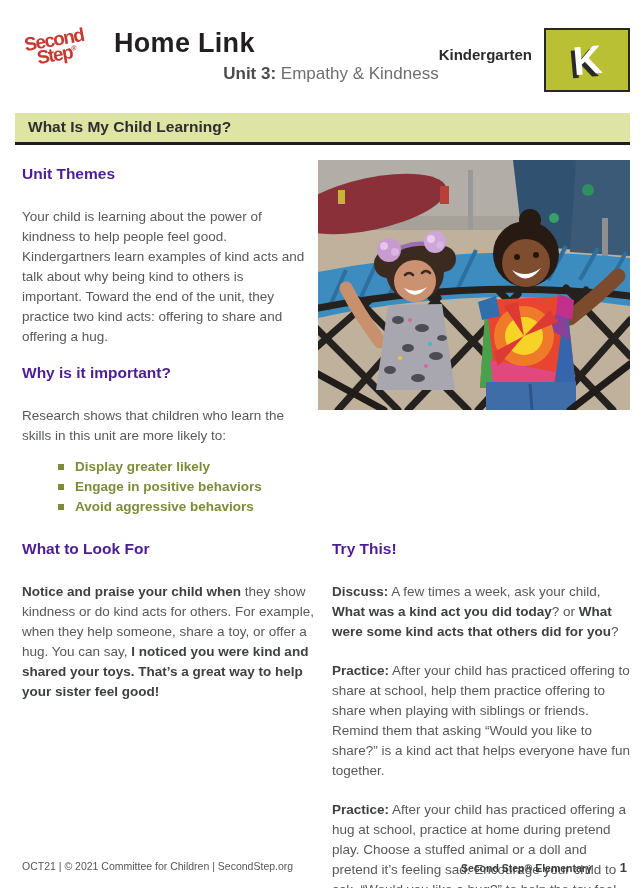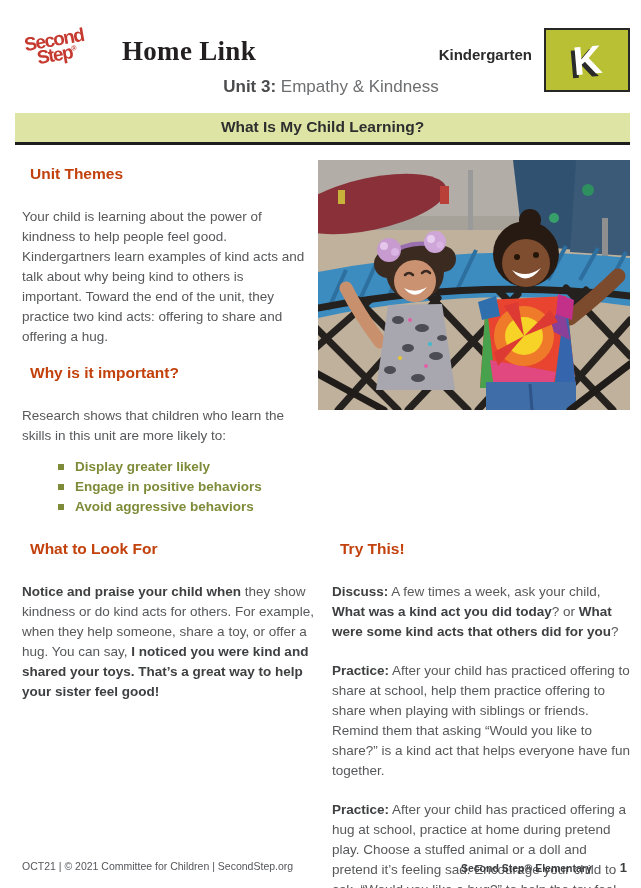--- a/index.html
+++ b/index.html
@@ -9,43 +9,43 @@
   }
   
   .hdr{display:flex;align-items:flex-start;height:113px;box-sizing:border-box;
        padding:26px 11px 0 14px;}
   .logo{width:82px;transform:rotate(-10deg);color:#c5392f;font-weight:bold;
         text-align:center;margin-top:4px;line-height:1;}
   .logo .l1{display:block;font-size:19px;letter-spacing:-1.5px;}
   .logo .l2{display:block;font-size:19px;letter-spacing:-1.5px;margin-top:-4px;}
   .logo .reg{font-size:7px;font-style:normal;vertical-align:super;}
   .titleblock{margin-left:14px;flex:1;}
-  .titleblock h1{margin:12px;font-size:27px;line-height:1;color:#231f20;
-                 letter-spacing:.3px;font-weight:bold;font-family:Liberation Serif, serif;}
+  .titleblock h1{margin:4px;font-size:27px;line-height:1;color:#231f20;
+                 letter-spacing:.3px;font-weight:bold;}
   .subtitle{margin:7px 0 0;font-size:17px;color:#6d6e70;text-align:right;}
   .subtitle b{color:#4a4b4d;}
   .grade{display:flex;align-items:flex-start;margin-top:2px;}
   .grade-label{font-size:15px;font-weight:bold;color:#2b2b2c;margin-right:12px;
                margin-top:18px;}
   .grade-badge{width:86px;height:64px;background:#b9c033;border:2px solid #272727;
                box-sizing:border-box;display:flex;align-items:center;justify-content:center;}
   .grade-badge span{color:#ffffff;font-weight:bold;font-size:40px;line-height:1;
                transform:rotate(-5deg);text-shadow:-4px 3px 0 #2a2a2a;}
   
   .section-bar{margin:0 11px 0 15px;background:#dde4a4;border-bottom:3px solid #1d1d1d;
-               padding:5px 13px 6px;font-weight:bold;font-size:15.5px;color:#2e2e2f;text-align:center;}
+               padding:5px 13px 6px;font-weight:bold;font-size:15.5px;color:#2e2e2f;}
   .bar2{margin-top:23px;}
   
   .row{display:flex;margin:14px 11px 0 22px;}
   .row1 .col-text{width:293px;margin-right:11px;}
   .photo{width:312px;height:250px;margin-top:1px;flex:none;}
   .row2{margin-top:17px;}
   .row2 .col-left{width:296px;margin-right:14px;}
   .row2 .col-right{width:298px;}
-  h2.sub{margin:6px 8px 0;font-size:15.5px;color:#c2410c;font-weight:bold;}
+  h2.sub{margin:6px 0 0;font-size:15.5px;color:#4c1d95;font-weight:bold;}
   p.body{margin:24px 0 0;font-size:13.5px;line-height:20px;color:#57585a;}
   p.body b{color:#3f4042;}
   ul.benefits{list-style:none;margin:11px 0 0;padding:0 0 0 36px;}
   ul.benefits li{position:relative;padding-left:17px;font-weight:bold;color:#7e8b39;
                  font-size:13.5px;line-height:20px;}
   ul.benefits li::before{content:"";position:absolute;left:0;top:7px;width:6px;height:6px;
                  background:#7e8b39;}
   
   .ftr{position:absolute;left:22px;right:14px;bottom:13px;display:flex;
        justify-content:space-between;align-items:flex-start;font-size:10.5px;color:#55565a;}

